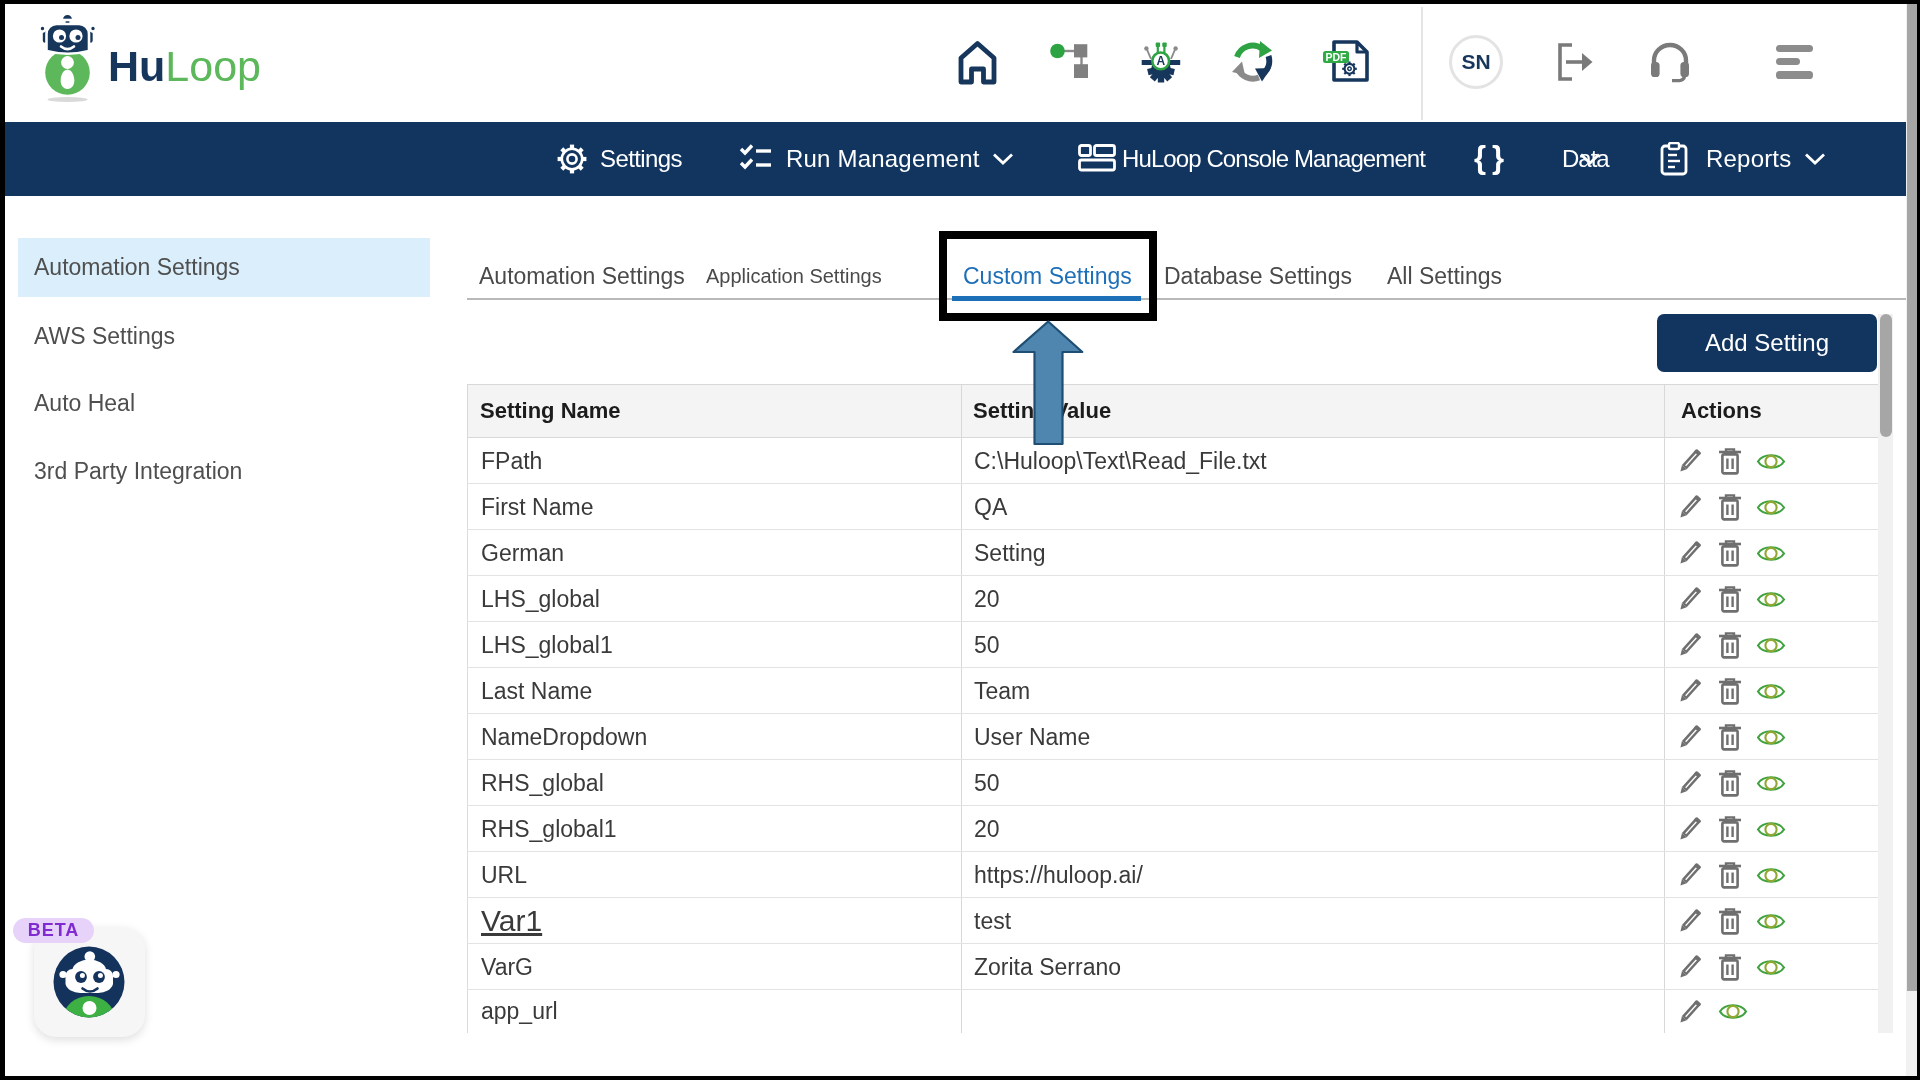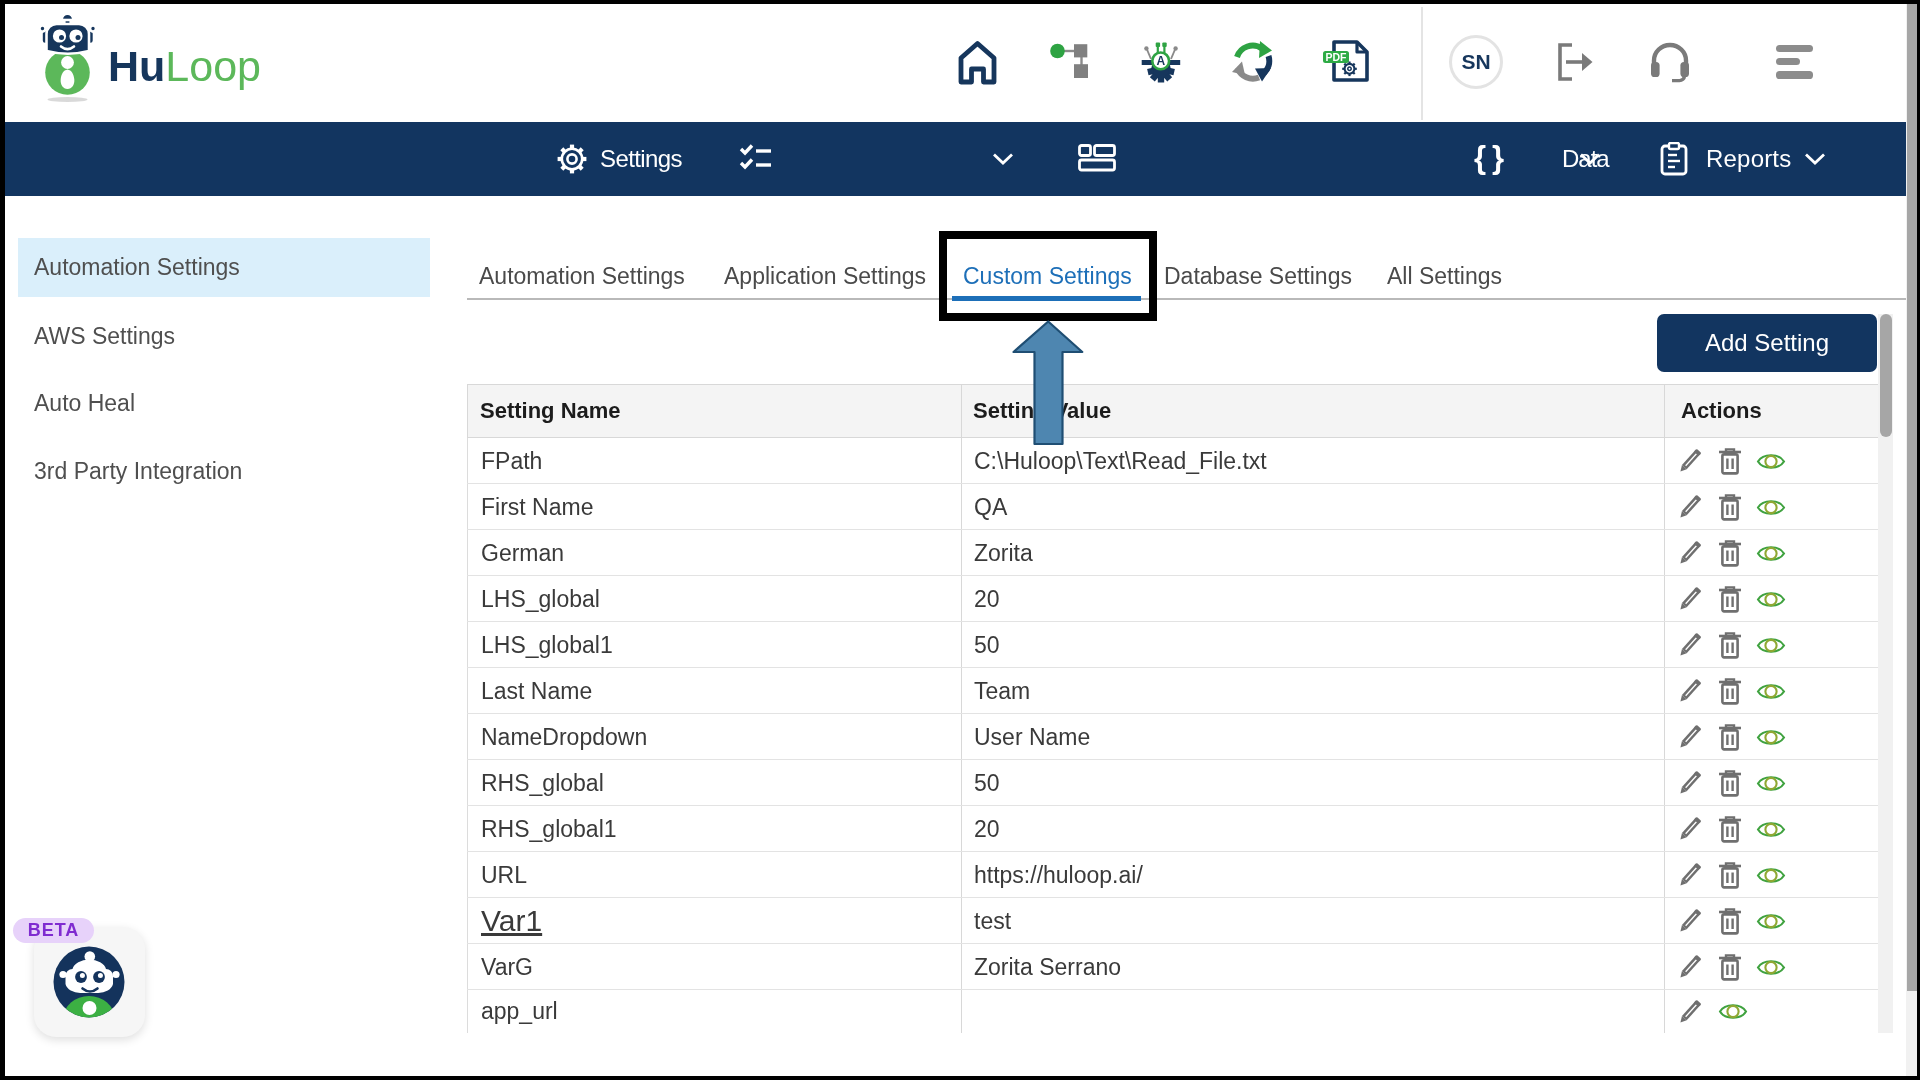--- a/index.html
+++ b/index.html
@@ -154,31 +154,33 @@
   <div class="abs navtxt" style="left:600px; top:122px; height:74px; line-height:74px; letter-spacing:-0.6px;">Settings</div>
 
   <svg class="abs" style="left:739px; top:144px;" width="34" height="30" viewBox="0 0 34 30">
     <g fill="none" stroke="#fff" stroke-width="3.4">
       <path d="M2,5 L6,9 L13,1.5"></path>
       <path d="M2,19 L6,23 L13,15.5"></path>
       <line x1="17" y1="7" x2="32" y2="7"></line>
       <line x1="17" y1="21" x2="32" y2="21"></line>
     </g>
   </svg>
+  <div class="abs navtxt" style="left:786px; top:122px; height:74px; line-height:74px;">Run Management</div>
   <svg class="abs" style="left:992px; top:152px;" width="22" height="14" viewBox="0 0 22 14">
     <polyline points="2,2.5 11,11 20,2.5" fill="none" stroke="#fff" stroke-width="2.8"></polyline>
   </svg>
 
   <svg class="abs" style="left:1078px; top:144px;" width="38" height="28" viewBox="0 0 38 28">
     <g fill="none" stroke="#fff" stroke-width="2.8">
       <rect x="1.5" y="1.5" width="11" height="10" rx="2"></rect>
       <rect x="16.5" y="1.5" width="20" height="10" rx="2"></rect>
       <rect x="1.5" y="16" width="35" height="10" rx="2"></rect>
     </g>
   </svg>
+  <div class="abs navtxt" style="left:1122px; top:122px; height:74px; line-height:74px; letter-spacing:-0.9px;">HuLoop Console Management</div>
 
   <div class="abs" style="left:1474px; top:122px; height:74px; line-height:72px; color:#fff; font-size:31px; font-weight:bold; letter-spacing:6px;">{}</div>
   <div class="abs navtxt" style="left:1521px; top:122px; height:74px; line-height:74px; letter-spacing:-1px;margin-left:41px;">Data</div>
   <svg class="abs" style="left:1579px; top:152px;" width="22" height="14" viewBox="0 0 22 14">
     <polyline points="2,2.5 11,11 20,2.5" fill="none" stroke="#fff" stroke-width="2.8"></polyline>
   </svg>
 
   <svg class="abs" style="left:1660px; top:142px;" width="28" height="34" viewBox="0 0 28 34">
     <rect x="2" y="4" width="24" height="28" rx="3" fill="none" stroke="#fff" stroke-width="2.8"></rect>
     <rect x="9" y="1" width="10" height="6" rx="1.5" fill="#123560" stroke="#fff" stroke-width="2.4"></rect>
@@ -194,21 +196,21 @@
   </svg>
 
   <div class="abs" style="left:18px; top:238px; width:412px; height:59px; background:#daeffb;"></div>
   <div class="abs" style="left:34px; top:238px; height:59px; line-height:59px; font-size:23px; color:#4f4f4f;">Automation Settings</div>
   <div class="abs" style="left:34px; top:322px; height:28px; line-height:28px; font-size:23px; color:#4f4f4f;">AWS Settings</div>
   <div class="abs" style="left:34px; top:389px; height:28px; line-height:28px; font-size:23px; color:#4f4f4f;">Auto Heal</div>
   <div class="abs" style="left:34px; top:457px; height:28px; line-height:28px; font-size:23px; color:#4f4f4f;">3rd Party Integration</div>
 
   <div class="abs" style="left:467px; top:298px; width:1441px; height:1.6px; background:#b9b9b9;"></div>
   <div class="abs" style="left:479px; top:262px; height:28px; line-height:28px; font-size:23px; color:#4a4a4a;">Automation Settings</div>
-  <div class="abs" style="left:724px; top:262px; height:28px; line-height:28px; font-size:23px; color:#4a4a4a;">Application Settings</div>
+  <div class="abs" style="left:706px; top:262px; height:28px; line-height:28px; font-size:20px; color:#4a4a4a;">Application Settings</div>
   <div class="abs" style="left:963px; top:262px; height:28px; line-height:28px; font-size:23px; color:#1d6fb8;">Custom Settings</div>
   <div class="abs" style="left:1164px; top:262px; height:28px; line-height:28px; font-size:23px; color:#4a4a4a;">Database Settings</div>
   <div class="abs" style="left:1387px; top:262px; height:28px; line-height:28px; font-size:23px; color:#4a4a4a;">All Settings</div>
   <div class="abs" style="left:952px; top:295.5px; width:189px; height:5px; background:#1d6fb8;"></div>
 
   <div class="abs" style="left:939px; top:231px; width:218px; height:90px; border:8px solid #000; z-index:30;"></div>
   <svg class="abs" style="left:1008px; top:320px; z-index:30;" width="80" height="126" viewBox="0 0 80 126">
     <polygon points="40.2,1.5 5.5,32 26.5,32 26.5,124 54.5,124 54.5,32 74.3,32" fill="#4e86b0" stroke="#1f4e73" stroke-width="2.2" stroke-linejoin="round"></polygon>
   </svg>
 
@@ -265,21 +267,21 @@
             <line x1="9.4" y1="10.5" x2="9.4" y2="21" stroke-width="2.4"></line>
             <line x1="14.6" y1="10.5" x2="14.6" y2="21" stroke-width="2.4"></line>
           </g>
         </svg></div>
       <div style="position:absolute;left:1289px;top:110.5px;"><svg width="30" height="25" viewBox="0 0 30 25">
           <path d="M2,12.5 C7,4.2 23,4.2 28,12.5 C23,20.8 7,20.8 2,12.5 Z" fill="none" stroke="#3fa23f" stroke-width="2.1"></path>
           <circle cx="15" cy="12.5" r="5.6" fill="none" stroke="#8fa832" stroke-width="2.1"></circle>
         </svg></div>
       <div style="position:absolute;left:0;top:146px;width:1411px;height:46px;border-bottom:1px solid #e3e3e3;"></div>
       <div style="position:absolute;left:14px;top:146px;height:46px;line-height:46px;font-size:23px;color:#3a3a3a;">German</div>
-      <div style="position:absolute;left:507px;top:146px;height:46px;line-height:46px;font-size:23px;color:#3a3a3a;">Zorita</div>
+      <div style="position:absolute;left:507px;top:146px;height:46px;line-height:46px;font-size:23px;color:#3a3a3a;">Setting</div>
       <div style="position:absolute;left:1211px;top:157px;"><svg width="23" height="24" viewBox="0 0 23 24">
           <g transform="translate(11,13) rotate(42)">
             <rect x="-3.2" y="-13.5" width="6.4" height="20.5" fill="#6f6f6f"></rect>
             <rect x="-0.65" y="-13.5" width="1.3" height="18.5" fill="#fff"></rect>
             <path d="M-3.2,7 L0,12.8 L3.2,7 Z" fill="#6f6f6f"></path>
             <rect x="-3.2" y="-15" width="6.4" height="4" rx="1.2" fill="#6f6f6f"></rect>
           </g>
         </svg></div>
       <div style="position:absolute;left:1251px;top:155.5px;"><svg width="24" height="27" viewBox="0 0 24 27">
           <g fill="none" stroke="#6f6f6f">

